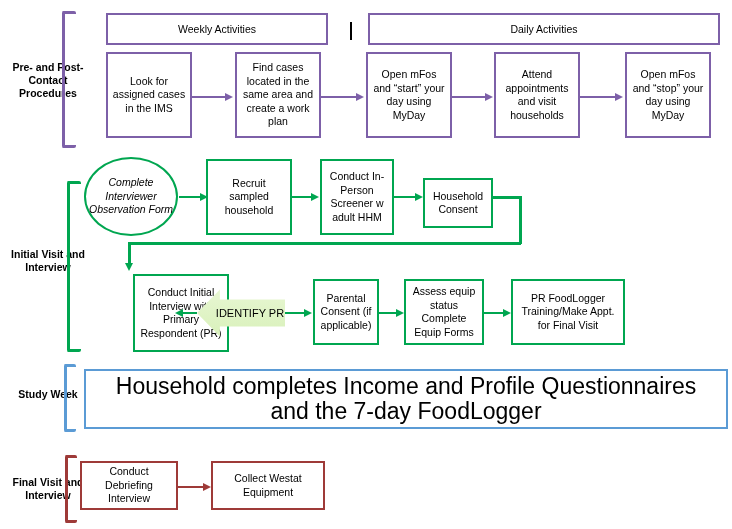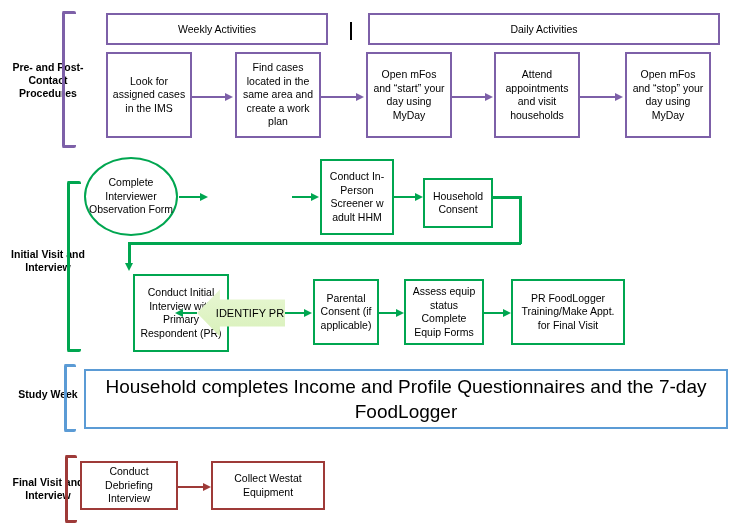--- a/index.html
+++ b/index.html
@@ -57,33 +57,33 @@
   .box.green  { border-color: #00a650; border-width: 2.5px; }
   .box.blue   { border-color: #5b9bd5; border-width: 2px; }
   .box.red    { border-color: #9e3a38; border-width: 2px; }
 
   .box .txt {
     font-size: 10.5px;
     line-height: 13.5px;
     padding: 2px 4px;
   }
   .banner .txt { font-size: 10.5px; line-height: 13px; }
-  .study .txt { font-size: 19px; line-height: 25px; padding: 2px 10px; }
+  .study .txt { font-size: 23px; line-height: 25px; padding: 2px 10px; }
 
   
   .ellipse {
     border: 2.5px solid #00a650;
     border-radius: 50%;
     background: #ffffff;
     display: flex;
     align-items: center;
     justify-content: center;
     text-align: center;
   }
-  .ellipse .txt { font-size: 10.5px; line-height: 13.5px; }
+  .ellipse .txt { font-size: 10.5px; line-height: 13.5px; font-style: italic; }
 
   
   .pentagon-arrow {
     background: linear-gradient(180deg,#e9f7d4 0%,#d7f0b8 100%);
     display: flex;
     align-items: center;
     justify-content: center;
     text-align: center;
   }
   .pentagon-arrow .txt {
@@ -197,20 +197,23 @@
 
   <div class="abs ellipse" style="left:84px; top:157px; width:94px; height:79px;">
     <span class="txt">Complete Interviewer Observation Form</span>
   </div>
 
   <div class="conn green" style="left:179px; top:196px; width:30px; height:2px;">
     <div class="line" style="width:22px;"></div>
     <div class="head" style="left:21px;"></div>
   </div>
 
+  <div class="abs box green" style="left:206px; top:159px; width:86px; height:76px;">
+    <span class="txt">Recruit sampled household</span>
+  </div>
 
   <div class="conn green" style="left:292px; top:196px; width:28px; height:2px;">
     <div class="line" style="width:20px;"></div>
     <div class="head" style="left:19px;"></div>
   </div>
 
   <div class="abs box green" style="left:320px; top:159px; width:74px; height:76px;">
     <span class="txt">Conduct In-Person Screener w adult HHM</span>
   </div>
 

